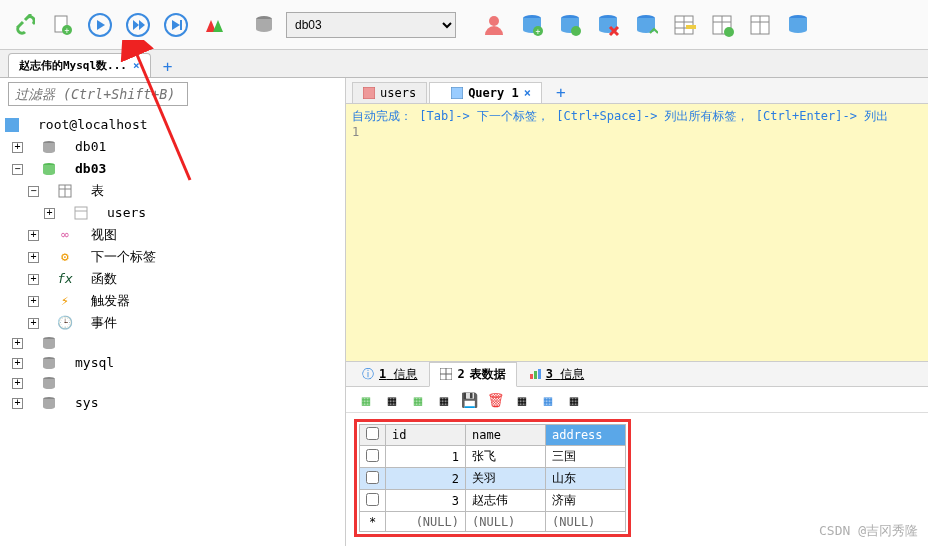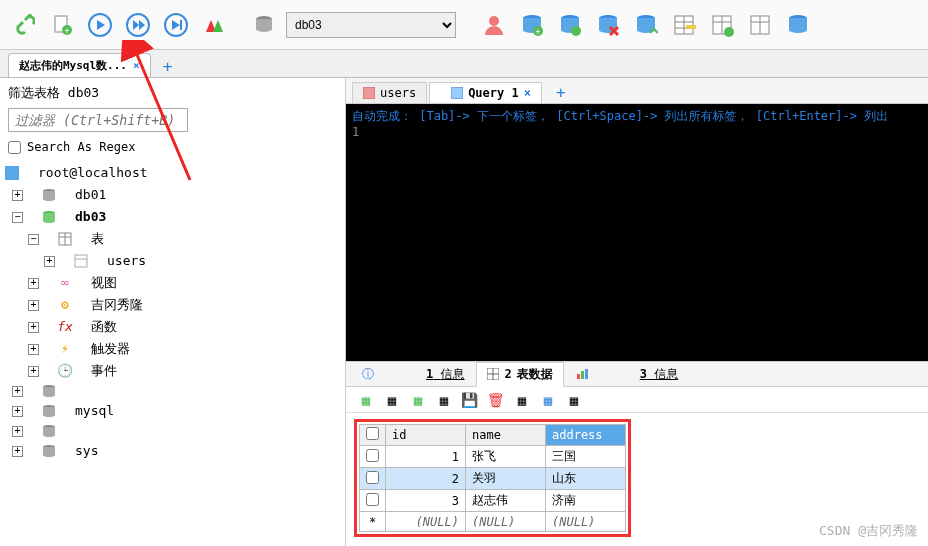--- a/index.html
+++ b/index.html
@@ -19,40 +19,40 @@
 .tree { padding: 4px 4px; font-family: "SimSun", monospace; font-size: 13px; line-height: 20px; overflow: auto; flex: 1; }
 .tree .node { display: flex; align-items: center; gap: 18px; white-space: nowrap; padding: 1px 0; }
 .tree .expander { width: 11px; height: 11px; border: 1px solid #888; display: inline-flex; align-items: center; justify-content: center; font-size: 10px; line-height: 1; cursor: pointer; background: #fff; }
 .tree .icon { width: 16px; height: 16px; display: inline-flex; align-items: center; justify-content: center; }
 .tree .bold { font-weight: bold; }
 .content { flex: 1; display: flex; flex-direction: column; position: relative; }
 .inner-tabs { height: 26px; background: #f5f5f5; border-bottom: 1px solid #ccc; display: flex; align-items: flex-end; padding-left: 6px; gap: 2px; }
 .inner-tab { display: flex; align-items: center; gap: 5px; padding: 3px 10px; border: 1px solid #ccc; border-bottom: none; background: #eee; cursor: pointer; font-size: 12px; }
 .inner-tab.active { background: #fff; font-weight: bold; padding-left: 21px; }
 .inner-tab .close-x { color: #2a7de1; font-weight: bold; }
-.editor { flex: 1; background: #000000; padding: 4px 6px; font-size: 12px; }
+.editor { flex: 1; background: #fef9c3; padding: 4px 6px; font-size: 12px; }
 .hint-text { color: #2a7de1; }
 .gutter { color: #888; font-family: monospace; display: inline-block; width: 14px; }
 .bottom-tabs { height: 26px; background: #f4f4f4; border-top: 1px solid #ccc; border-bottom: 1px solid #ccc; display: flex; align-items: center; gap: 2px; padding-left: 6px; }
 .btab { display: flex; align-items: center; gap: 5px; padding: 3px 10px; cursor: pointer; font-size: 12px; }
 .btab.active { background: #fff; border: 1px solid #ccc; border-bottom-color: #fff; font-weight: bold; }
 .btab .num { font-weight: bold; }
-.btab .u { text-decoration: underline; margin-left: 47px; }
+.btab .u { text-decoration: underline; }
 .data-toolbar { height: 26px; display: flex; align-items: center; gap: 6px; padding: 2px 10px; border-bottom: 1px solid #ddd; }
 .mini-btn { width: 20px; height: 20px; display: flex; align-items: center; justify-content: center; cursor: pointer; font-size: 14px; }
 .table-wrap { padding: 6px 8px; }
 .redbox { border: 3px solid #e33; padding: 2px; display: inline-block; }
 table.data { border-collapse: collapse; font-size: 12px; font-family: "SimSun", monospace; border-radius: 31px; }
 table.data th, table.data td { border: 1px solid #bbb; padding: 2px 6px; height: 20px; min-width: 80px; text-align: left; }
 table.data th { background: #f0f0f0; font-weight: normal; }
 table.data th.sel { background: #5aa7e8; color: #fff; }
 table.data tr.selrow td { background: #cfe5fb; }
 table.data td.idcol { text-align: right; }
 table.data .chkcol { width: 22px; min-width: 22px; text-align: center; }
-table.data .nullv { font-style: italic; color: #666; }
+table.data .nullv { color: #666; }
 .watermark { position: absolute; right: 10px; bottom: 6px; color: rgba(120,120,120,0.6); font-size: 13px; }
 .arrow { position: absolute; left: 110px; top: 40px; pointer-events: none; }
 svg { display: block; }
 </style>
 </head>
 <body>
 
 <div class="toolbar">
   <div class="tbtn">
       <svg width="22" height="22">
@@ -172,28 +172,21 @@
   <div class="tab">
     <span>赵志伟的Mysql数...</span>
     <span class="close-x">×</span>
   </div>
   <div class="add-tab">+</div>
 </div>
 
 <div class="main">
 
   <div class="sidebar">
-    <div class="filter-head">
-      <span>筛选表格</span> <span>db03</span>
-    </div>
     <input class="filter-input" placeholder="过滤器 (Ctrl+Shift+B)" style="">
-    <div class="regex-row">
-      <input type="checkbox" style="">
-      <span>Search As Regex</span>
-    </div>
     <div class="tree">
       <div class="node">
           <span class="icon">
             <svg width="14" height="14">
               <rect width="14" height="14" fill="#5aa7e8"></rect>
             </svg>
           </span>
           <span>root@localhost</span>
         </div>
       <div class="node" style="padding-left:8px">
@@ -238,25 +231,25 @@
           <span>users</span>
         </div>
       <div class="node" style="padding-left:24px">
           <span class="expander">+</span>
           <span class="icon" style="color:#d6a">∞</span>
           <span>视图</span>
         </div>
       <div class="node" style="padding-left:24px">
           <span class="expander">+</span>
           <span class="icon" style="color:#e90">⚙</span>
-          <span>吉冈秀隆</span>
-        </div>
-      <div class="node" style="padding-left:24px">
-          <span class="expander">+</span>
-          <span class="icon" style="color:#b91c1c;font-style:italic">fx</span>
+          <span>下一个标签</span>
+        </div>
+      <div class="node" style="padding-left:24px">
+          <span class="expander">+</span>
+          <span class="icon" style="color:#14532d;font-style:italic">fx</span>
           <span>函数</span>
         </div>
       <div class="node" style="padding-left:24px">
           <span class="expander">+</span>
           <span class="icon" style="color:#e90">⚡</span>
           <span>触发器</span>
         </div>
       <div class="node" style="padding-left:24px">
           <span class="expander">+</span>
           <span class="icon" style="color:#59c">🕒</span>

